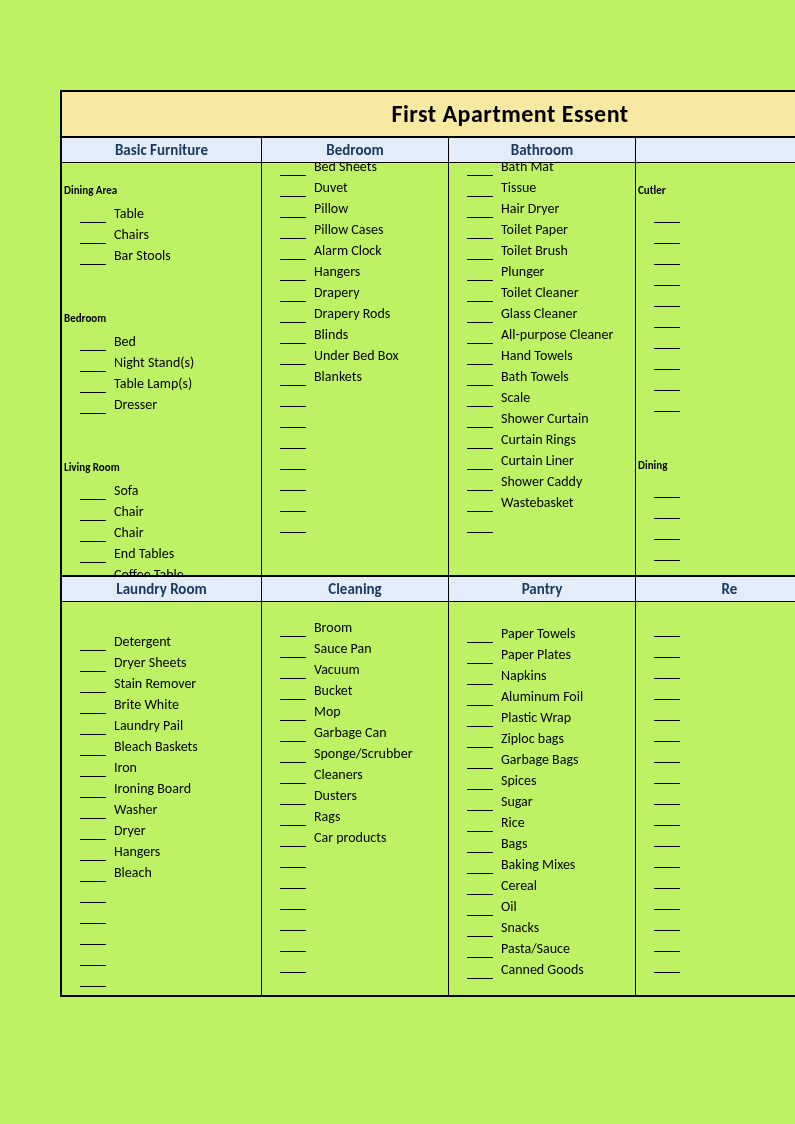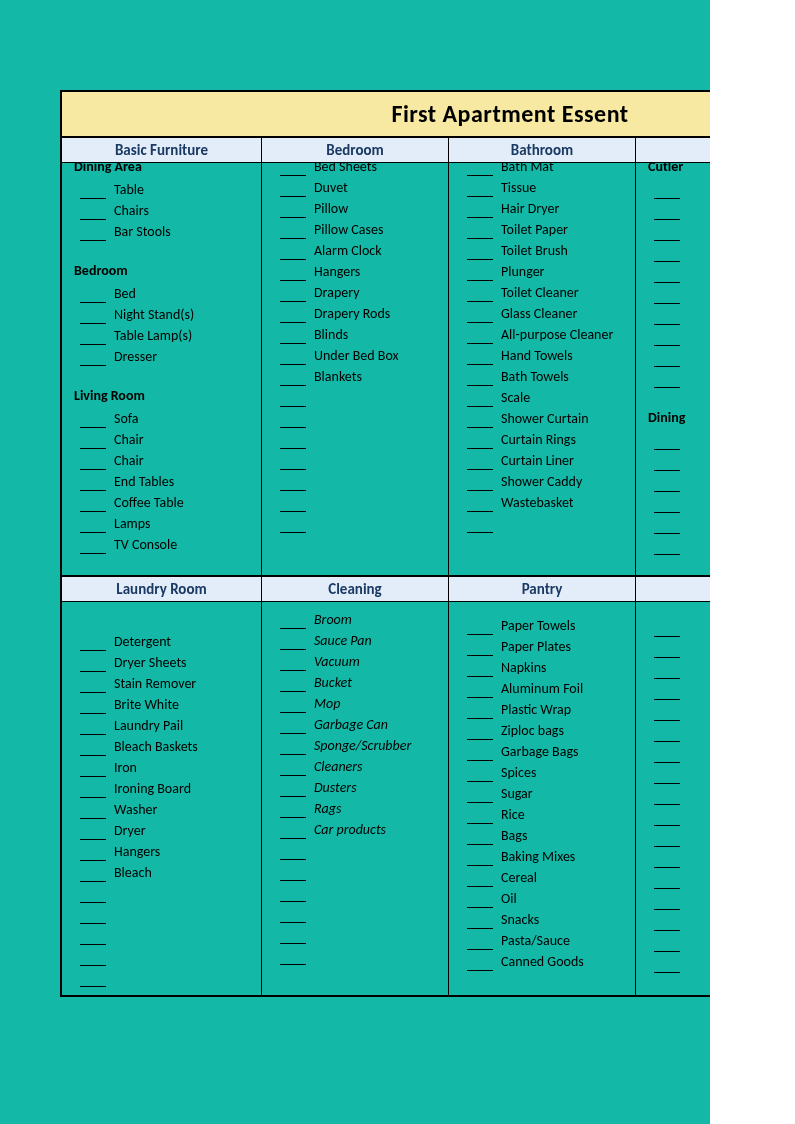--- a/index.html
+++ b/index.html
@@ -4,25 +4,25 @@
 <style>
   body {
     margin: 0;
     padding: 0;
     background: #fff;
     font-family: Calibri, Arial, sans-serif;
     font-size: 14px;
     color: #000;
   }
   .page {
-    width: 710px;
+    width: 795px;
     height: 1124px;
     position: relative;
     overflow: hidden;
-    background: #14b8a6;
+    background: #bef264;
   }
   .sheet {
     position: absolute;
     left: 60px;
     top: 90px;
     width: 900px;
     border: 2px solid #000;
     box-sizing: border-box;
   }
   .title-row {
@@ -62,24 +62,25 @@
     font-weight: bold;
     text-align: center;
     color: #1a3a63;
     font-size: 15px;
   }
   .col-body {
     padding: 4px 0 8px 0;
   }
   .subhead {
     font-weight: bold;
-    padding: 2px 2px 1px 12px;
-    font-size: 14px;
+    padding: 2px 2px 1px 2px;
+    font-size: 11px;
     height: 20px;
     line-height: 20px;
+    margin-top: 24px;
   }
   .row {
     display: flex;
     align-items: flex-end;
     height: 21px;
     padding: 0 6px 0 18px;
   }
   .check {
     width: 26px;
     border-bottom: 1px solid #000;
@@ -489,21 +490,21 @@
               <span class="label"></span>
             </div>
             <div class="row">
               <div class="check"></div>
               <span class="label"></span>
             </div>
           </div>
       </div>
       <div class="col">
         <div class="col-head">Cleaning</div>
-        <div class="col-body" style="padding-top:6px;font-style:italic;" id="s1c1">
+        <div class="col-body" style="padding-top:14px;" id="s1c1">
             <div class="row">
               <div class="check"></div>
               <span class="label">Broom</span>
             </div>
             <div class="row">
               <div class="check"></div>
               <span class="label">Sauce Pan</span>
             </div>
             <div class="row">
               <div class="check"></div>
@@ -562,21 +563,21 @@
               <span class="label"></span>
             </div>
             <div class="row">
               <div class="check"></div>
               <span class="label"></span>
             </div>
           </div>
       </div>
       <div class="col">
         <div class="col-head">Pantry</div>
-        <div class="col-body" style="padding-top:12px;" id="s1c2">
+        <div class="col-body" style="padding-top:20px;" id="s1c2">
             <div class="row">
               <div class="check"></div>
               <span class="label">Paper Towels</span>
             </div>
             <div class="row">
               <div class="check"></div>
               <span class="label">Paper Plates</span>
             </div>
             <div class="row">
               <div class="check"></div>

